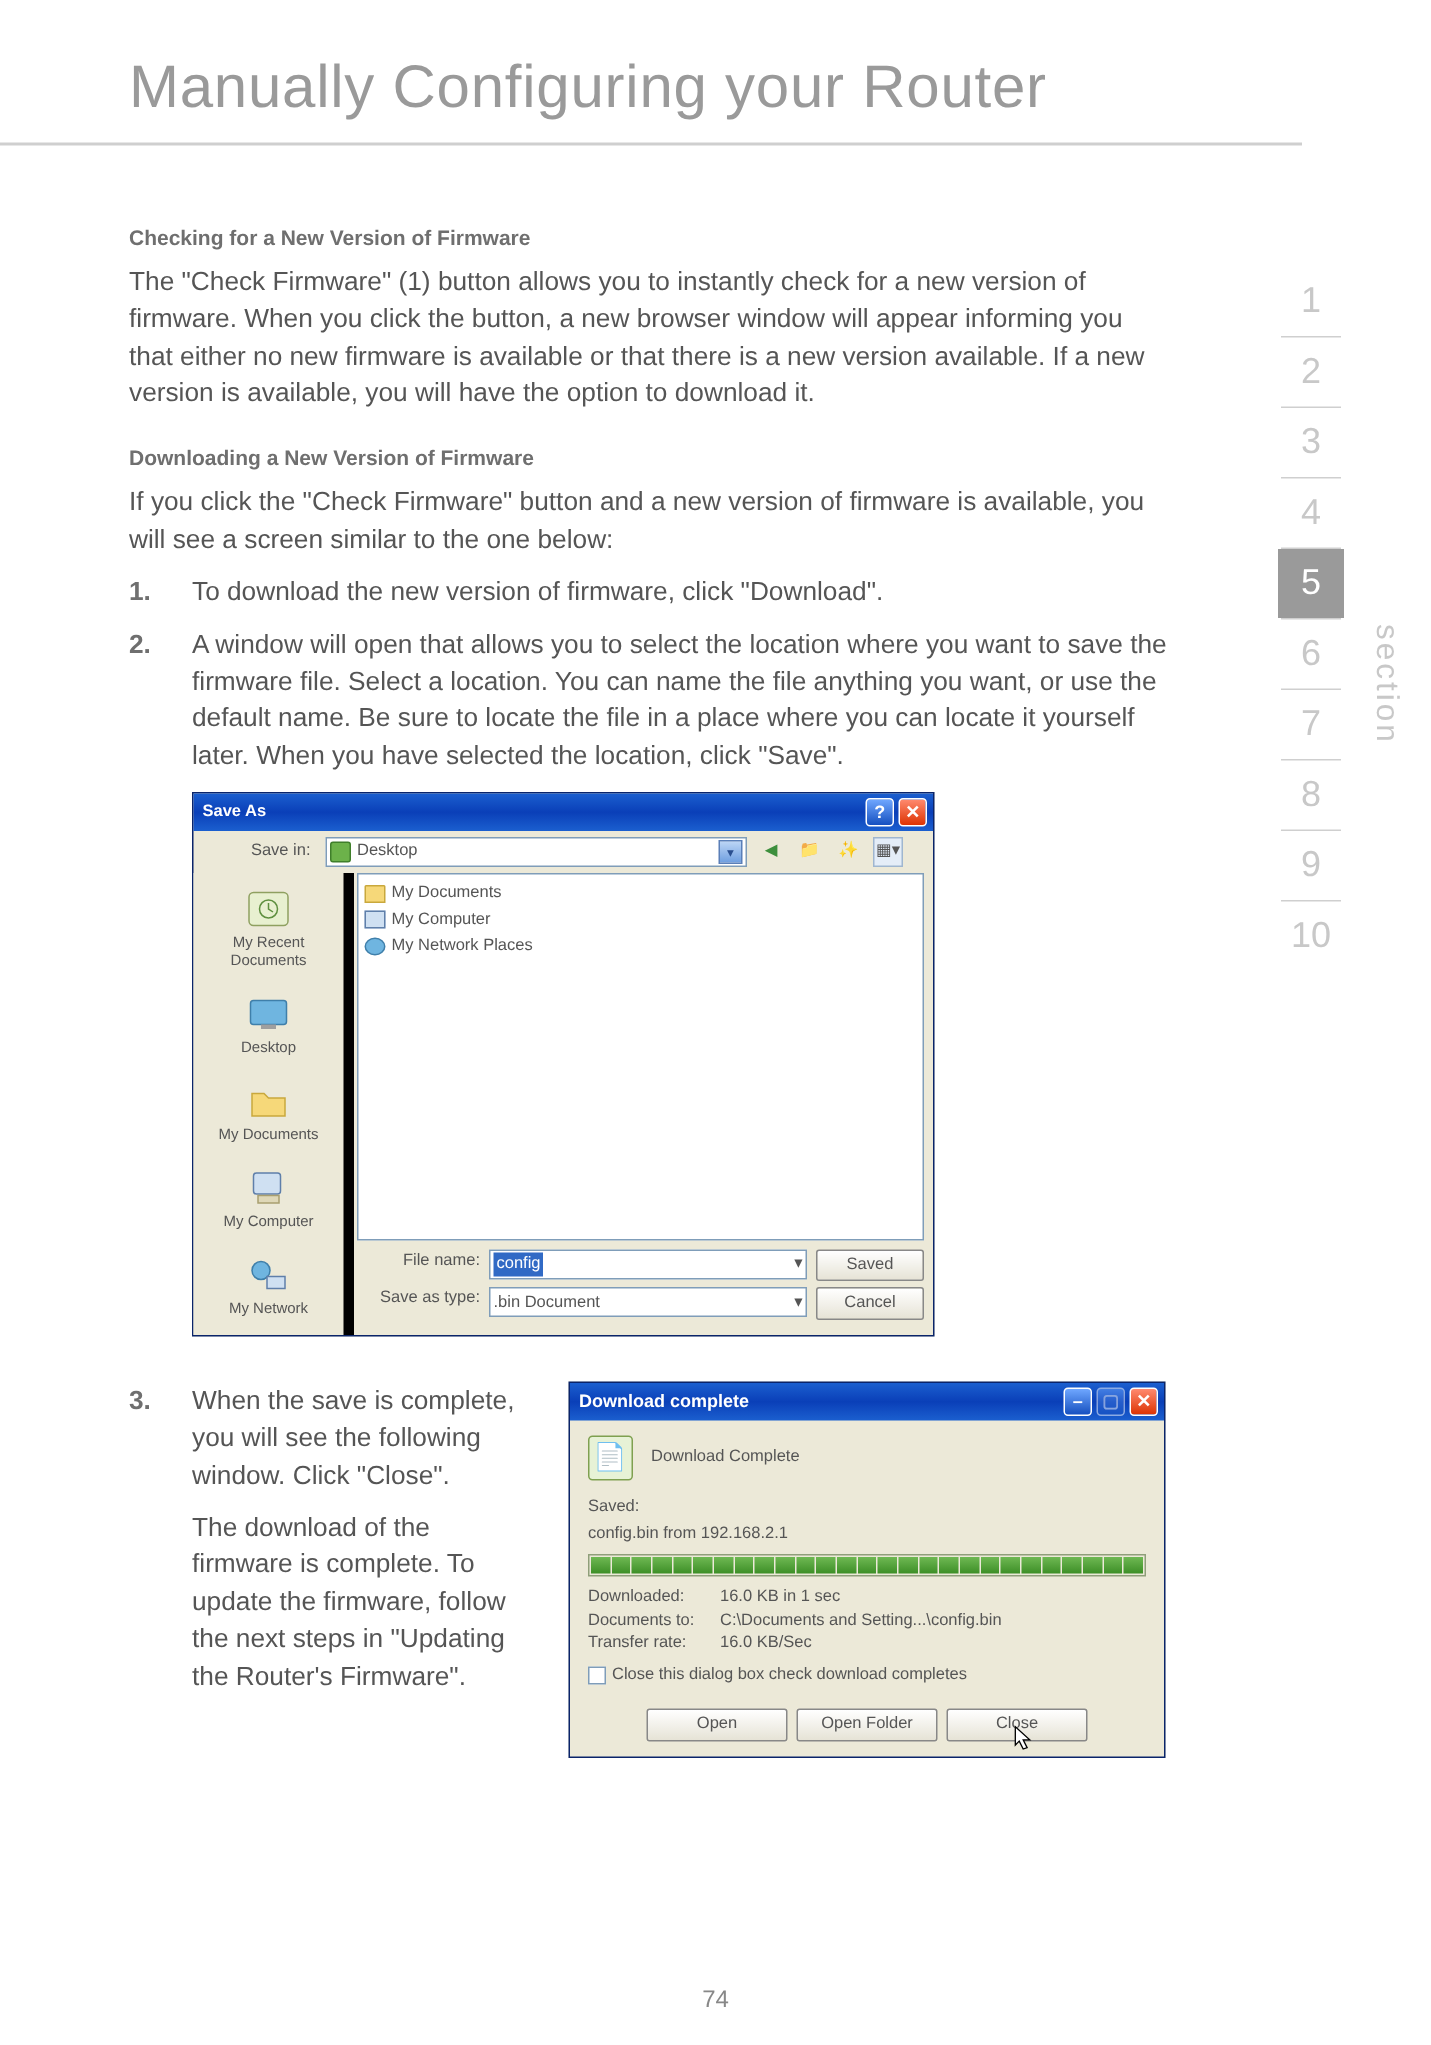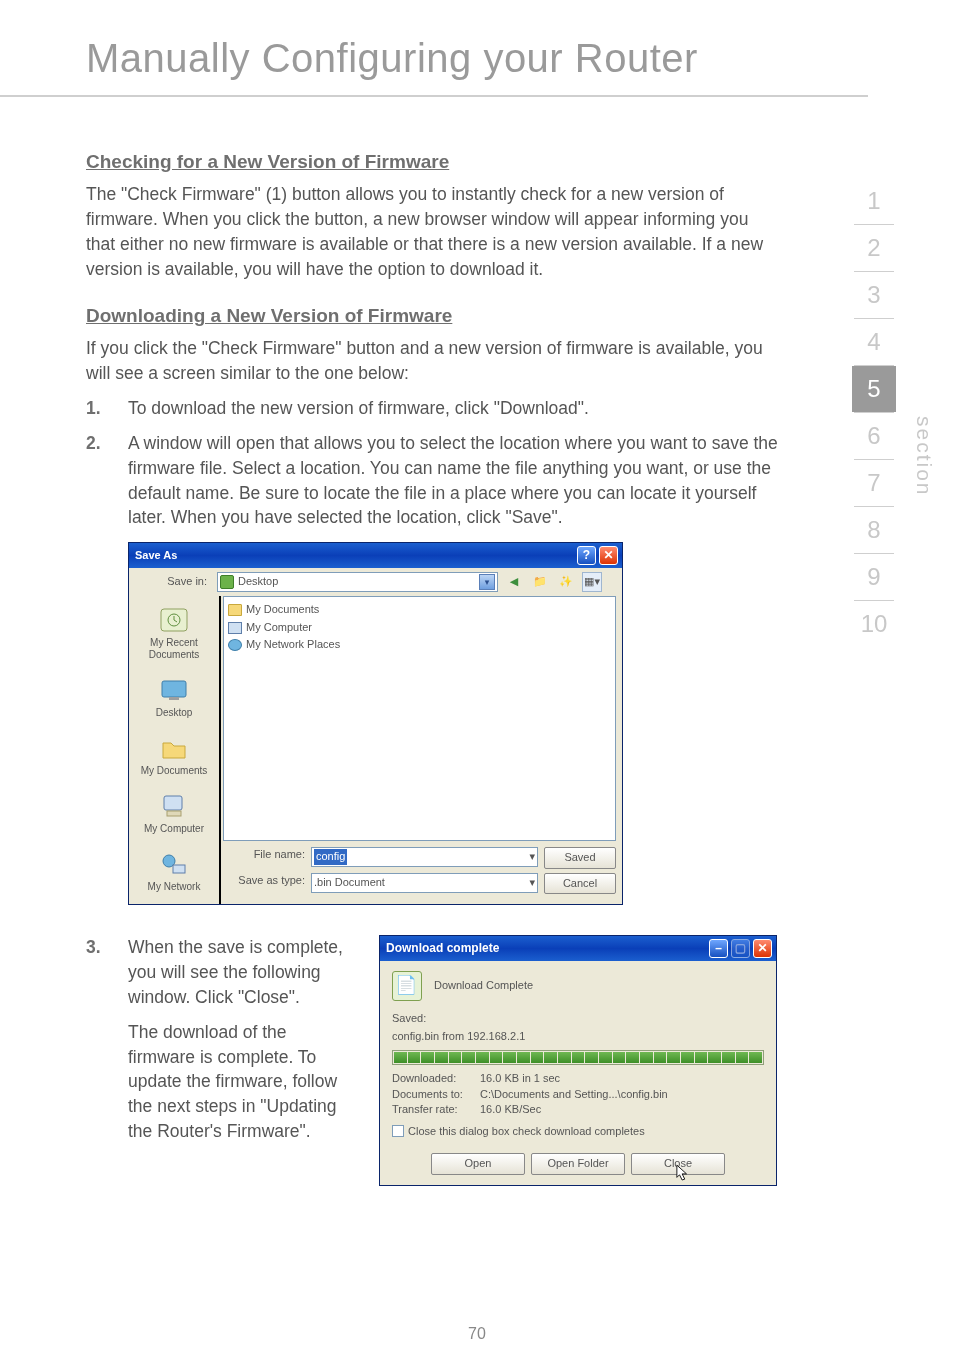--- a/index.html
+++ b/index.html
@@ -25,22 +25,21 @@
   .content {
     padding: 52px 175px 0 86px;
     font-size: 17.5px;
     line-height: 1.42;
     color: #555;
   }
   .section-heading {
     font-weight: bold;
     color: #6f6f6f;
     margin-bottom: 6px;
-    font-size: 19px;
-    text-decoration: underline;
+    font-size: 14px;
   }
   .para { margin-bottom: 22px; }
   .list-row { display: flex; margin-bottom: 10px; }
   .list-num { width: 42px; flex-shrink: 0; font-weight: bold; color: #6f6f6f; }
   .list-text { flex: 1; }
   .cols { display: flex; gap: 28px; margin-top: 30px; align-items: flex-start; }
   .col-left { flex: 1; }
   .col-right { flex: 0 0 400px; }
 
   
@@ -134,26 +133,27 @@
     display:flex;align-items:center;justify-content:center;
     font-size: 9px; color: #2a4f8f;
   }
   .tb-icons { display: flex; gap: 6px; align-items: center; }
   .tb-ico {
     width: 20px; height: 20px;
     display:flex;align-items:center;justify-content:center;
   }
   .sa-body { display: flex; }
   .places {
-    width: 92px;
+    width: 107px;
     background: #ece9d8;
-    border-right: 2px solid #000000;
+    border-right: 7px solid #000000;
     padding: 4px 2px;
     display: flex; flex-direction: column;
     gap: 2px;
+    align-items: center;
   }
   .place-item {
     text-align: center;
     padding: 4px 2px 6px;
     border: 1px solid transparent;
     font-size: 10px;
     line-height: 1.2;
   }
   .place-ico { width: 36px; height: 30px; margin: 0 auto 2px; display:flex;align-items:center;justify-content:center; }
   .filelist {
@@ -471,13 +471,13 @@
                 </svg>
             </div>
           </div>
         </div>
       </div>
     </div>
   </div>
 
 </div>
 
-<div class="page-num">70</div>
+<div class="page-num">74</div>
 
 </body></html>

